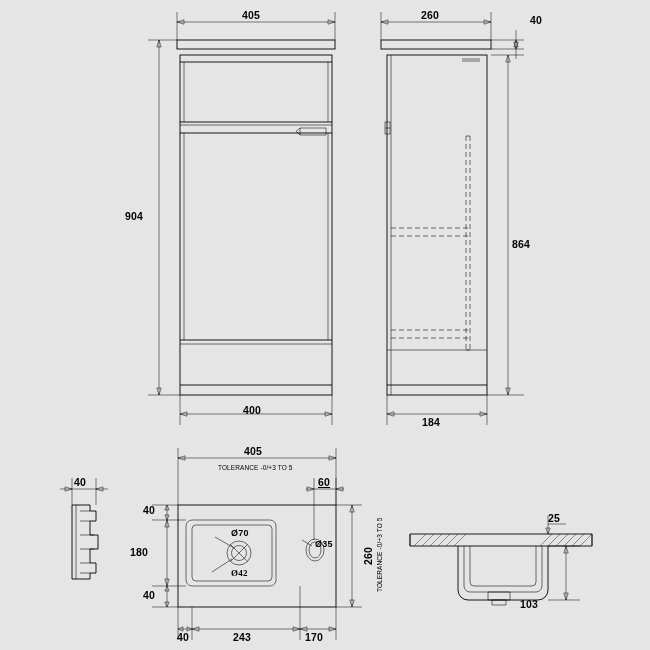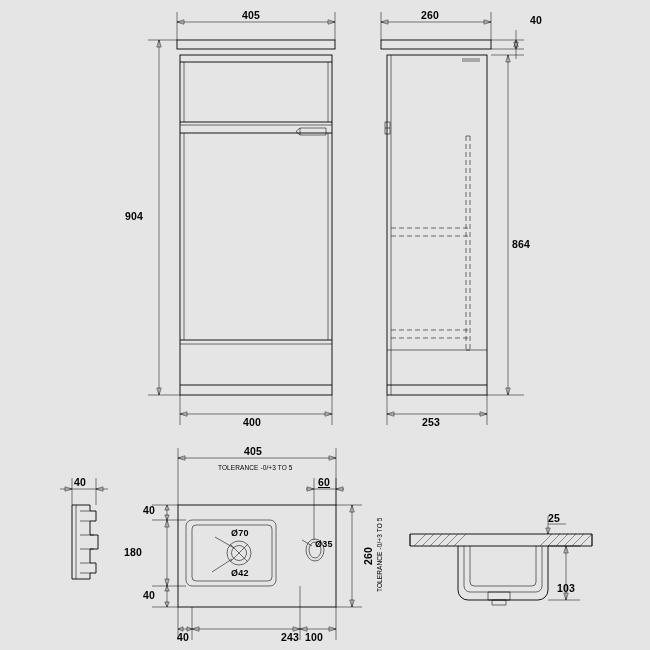--- a/index.html
+++ b/index.html
@@ -299,40 +299,40 @@
       <path class="dim" d="M566 600 l-2.2 -7 h4.4 z" fill="#000"></path>
     </g>
 
   </svg>
 
   <div class="lbl" style="left:242px; top:9px;">405</div>
   <div class="lbl" style="left:421px; top:9px;">260</div>
   <div class="lbl" style="left:530px; top:14px;">40</div>
   <div class="lbl" style="left:125px; top:210px;">904</div>
   <div class="lbl" style="left:512px; top:218px;margin-top:20px;">864</div>
-  <div class="lbl" style="left:243px; top:416px;">400</div>
-  <div class="lbl" style="left:422px; top:416px;">253</div>
+  <div class="lbl" style="left:243px; top:404px;">400</div>
+  <div class="lbl" style="left:422px; top:416px;">184</div>
 
   <div class="lbl" style="left:74px; top:476px;">40</div>
 
   <div class="lbl" style="left:244px; top:445px;">405</div>
   <div class="lbl small" style="left:218px; top:464px;">TOLERANCE -0/+3 TO 5</div>
   <div class="lbl" style="left:318px; top:476px;text-decoration:underline;">60</div>
 
   <div class="lbl" style="left:143px; top:504px;">40</div>
-  <div class="lbl" style="left:124px; top:546px;">180</div>
+  <div class="lbl" style="left:130px; top:546px;">180</div>
   <div class="lbl" style="left:143px; top:589px;">40</div>
 
   <div class="lbl med" style="left:199px; top:528px;">Ø70</div>
-  <div class="lbl med" style="left:199px; top:568px;">Ø42</div>
+  <div class="lbl med" style="left:199px; top:568px;font-family:Liberation Serif, serif;">Ø42</div>
   <div class="lbl med" style="left:283px; top:531px;margin-top:8px;">Ø35</div>
 
   <div class="lbl rot" style="left:362px; top:565px; transform:rotate(-90deg);">260</div>
   <div class="lbl small rot" style="left:376px; top:592px; transform:rotate(-90deg);">TOLERANCE -0/+3 TO 5</div>
 
   <div class="lbl" style="left:177px; top:631px;">40</div>
-  <div class="lbl" style="left:233px; top:631px;margin-left:48px;">243</div>
-  <div class="lbl" style="left:305px; top:631px;">100</div>
+  <div class="lbl" style="left:233px; top:631px;">243</div>
+  <div class="lbl" style="left:305px; top:631px;">170</div>
 
   <div class="lbl" style="left:540px; top:512px;margin-left:8px;">25</div>
-  <div class="lbl" style="left:520px; top:582px;margin-left:37px;">103</div>
+  <div class="lbl" style="left:520px; top:598px;">103</div>
 
 </div>
 
 </body></html>

